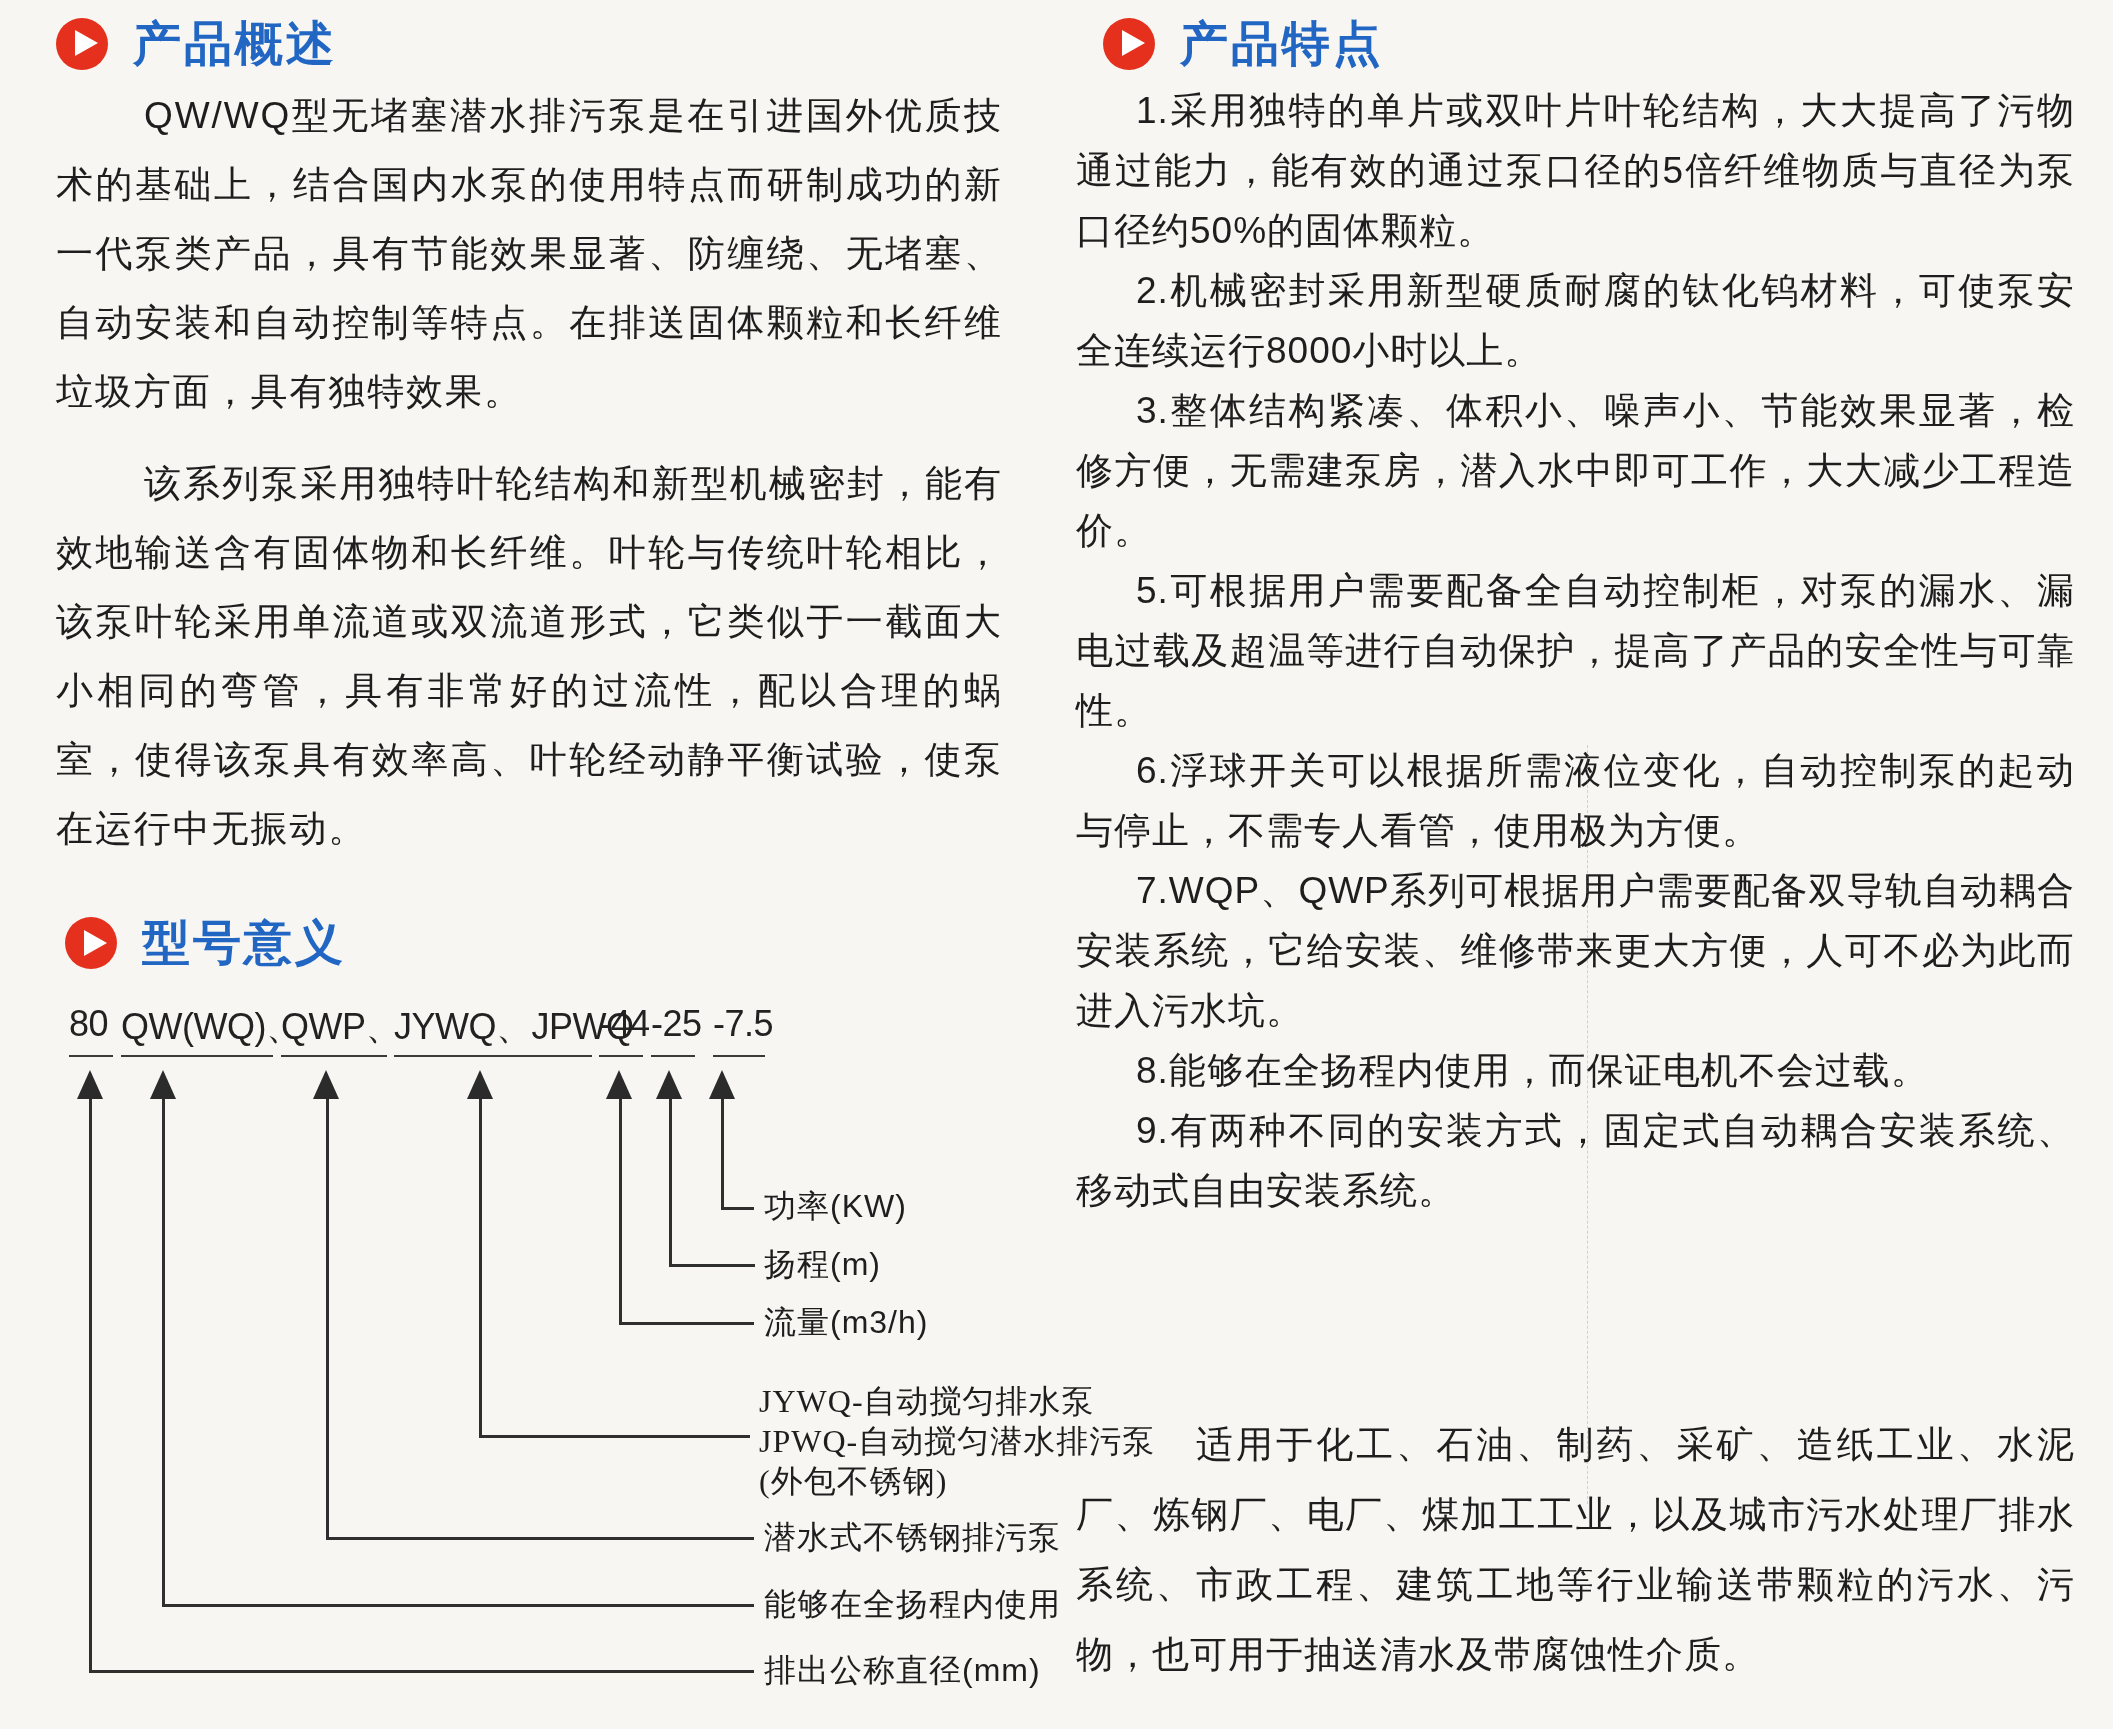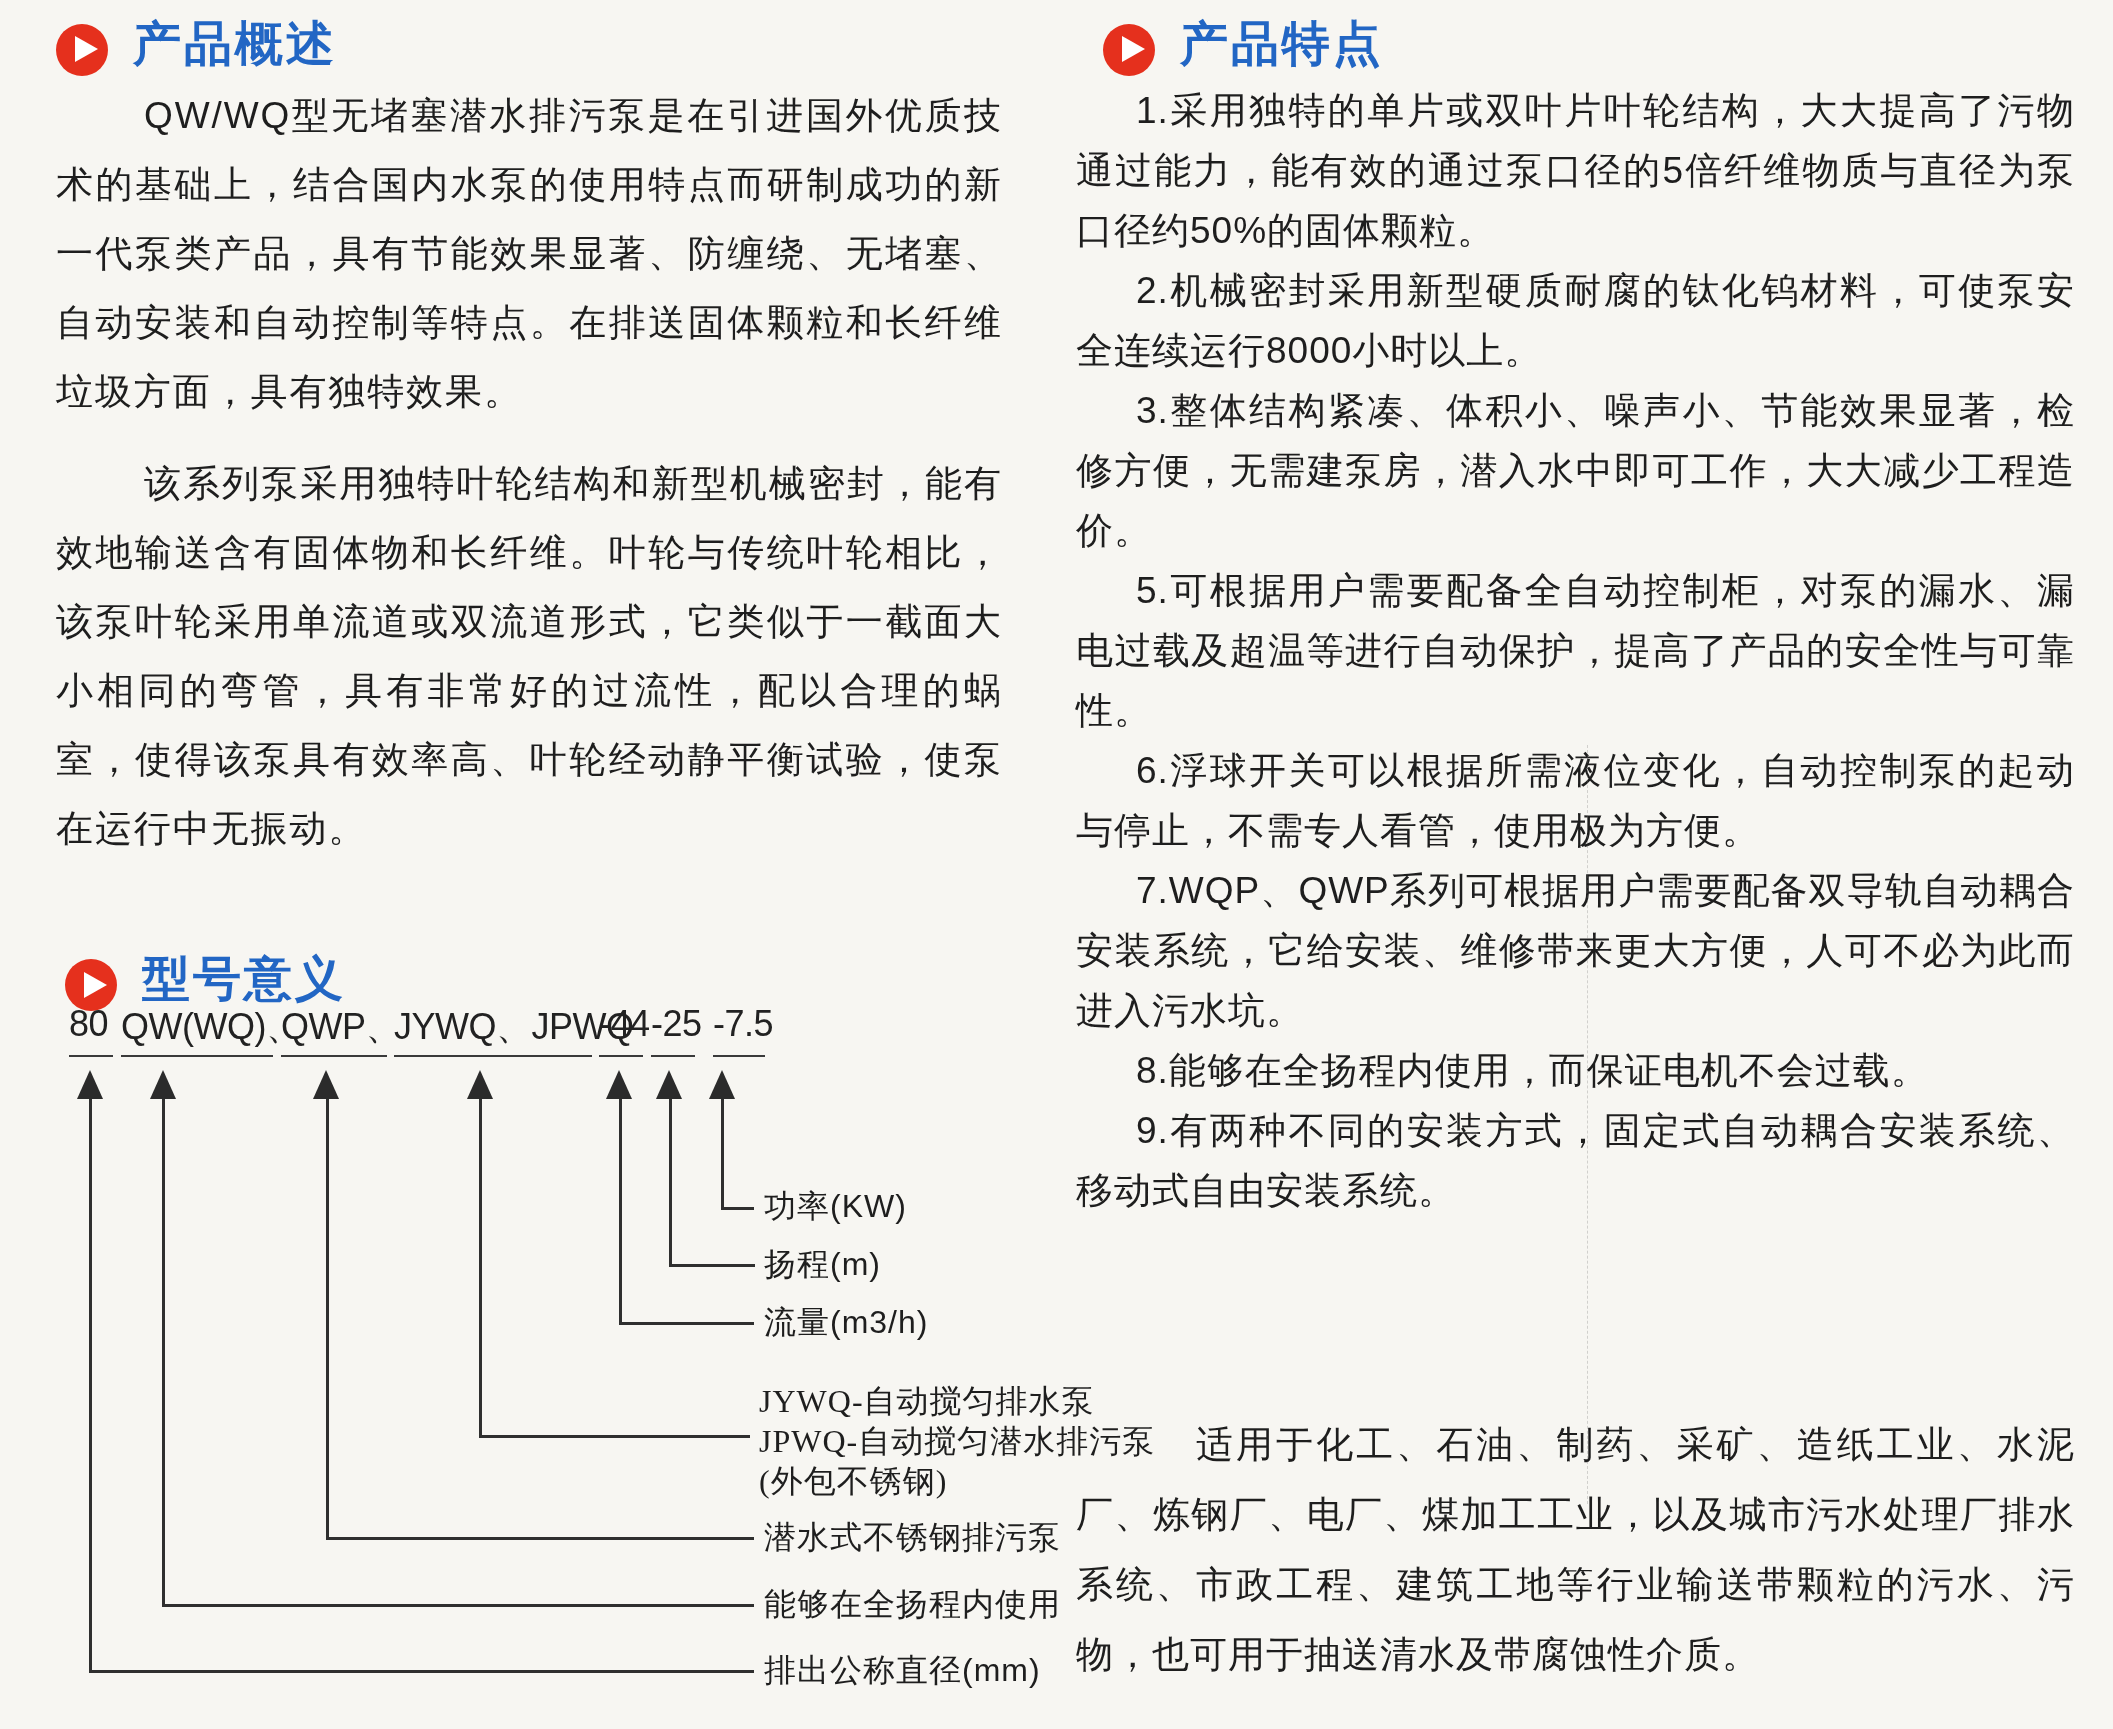--- a/index.html
+++ b/index.html
@@ -3,21 +3,21 @@
 <meta charset="utf-8">
 <style>
   html,body{margin:0;padding:0;background:#e9e8e4;}
   #canvas{
     position:relative;width:2114px;height:1729px;overflow:hidden;
     background:#f7f6f2;
     font-family:"Liberation Sans","DejaVu Sans",sans-serif;
     color:#1e1e1e;
   }
   
-  .sec-header{position:absolute;display:flex;align-items:flex-end;font-family:Liberation Mono, monospace;}
+  .sec-header{position:absolute;display:flex;align-items:center;font-family:Liberation Mono, monospace;}
   .marker{
     width:52px;height:52px;border-radius:50%;background:#e5301d;
     position:relative;flex:0 0 52px;
   }
   .marker::after{
     content:"";position:absolute;left:19px;top:12.5px;
     border-left:23px solid #ffffff;
     border-top:13.4px solid transparent;
     border-bottom:13.4px solid transparent;
   }
@@ -60,21 +60,21 @@
   <div class="sec-header" style="left:56px;top:11.5px;">
     <div class="marker"></div>
     <div class="sec-title">产品概述</div>
   </div>
 
   <div class="col" id="left-paras">
     <p>QW/WQ型无堵塞潜水排污泵是在引进国外优质技术的基础上，结合国内水泵的使用特点而研制成功的新一代泵类产品，具有节能效果显著、防缠绕、无堵塞、自动安装和自动控制等特点。在排送固体颗粒和长纤维垃圾方面，具有独特效果。</p>
     <p>该系列泵采用独特叶轮结构和新型机械密封，能有效地输送含有固体物和长纤维。叶轮与传统叶轮相比，该泵叶轮采用单流道或双流道形式，它类似于一截面大小相同的弯管，具有非常好的过流性，配以合理的蜗室，使得该泵具有效率高、叶轮经动静平衡试验，使泵在运行中无振动。</p>
   </div>
 
-  <div class="sec-header" style="left:65px;top:911px;margin-top:36px;">
+  <div class="sec-header" style="left:65px;top:911px;">
     <div class="marker"></div>
     <div class="sec-title">型号意义</div>
   </div>
 
   <div class="seg" style="left:69px;width:44px;">80</div>
   <div class="seg" style="left:121px;width:152px;">QW(WQ)、</div>
   <div class="seg" style="left:281px;width:106px;">QWP、</div>
   <div class="seg" style="left:394px;width:198px;">JYWQ、JPWQ</div>
   <div class="seg" style="left:599px;width:44px;">-44</div>
   <div class="seg" style="left:651px;width:44px;">-25</div>

